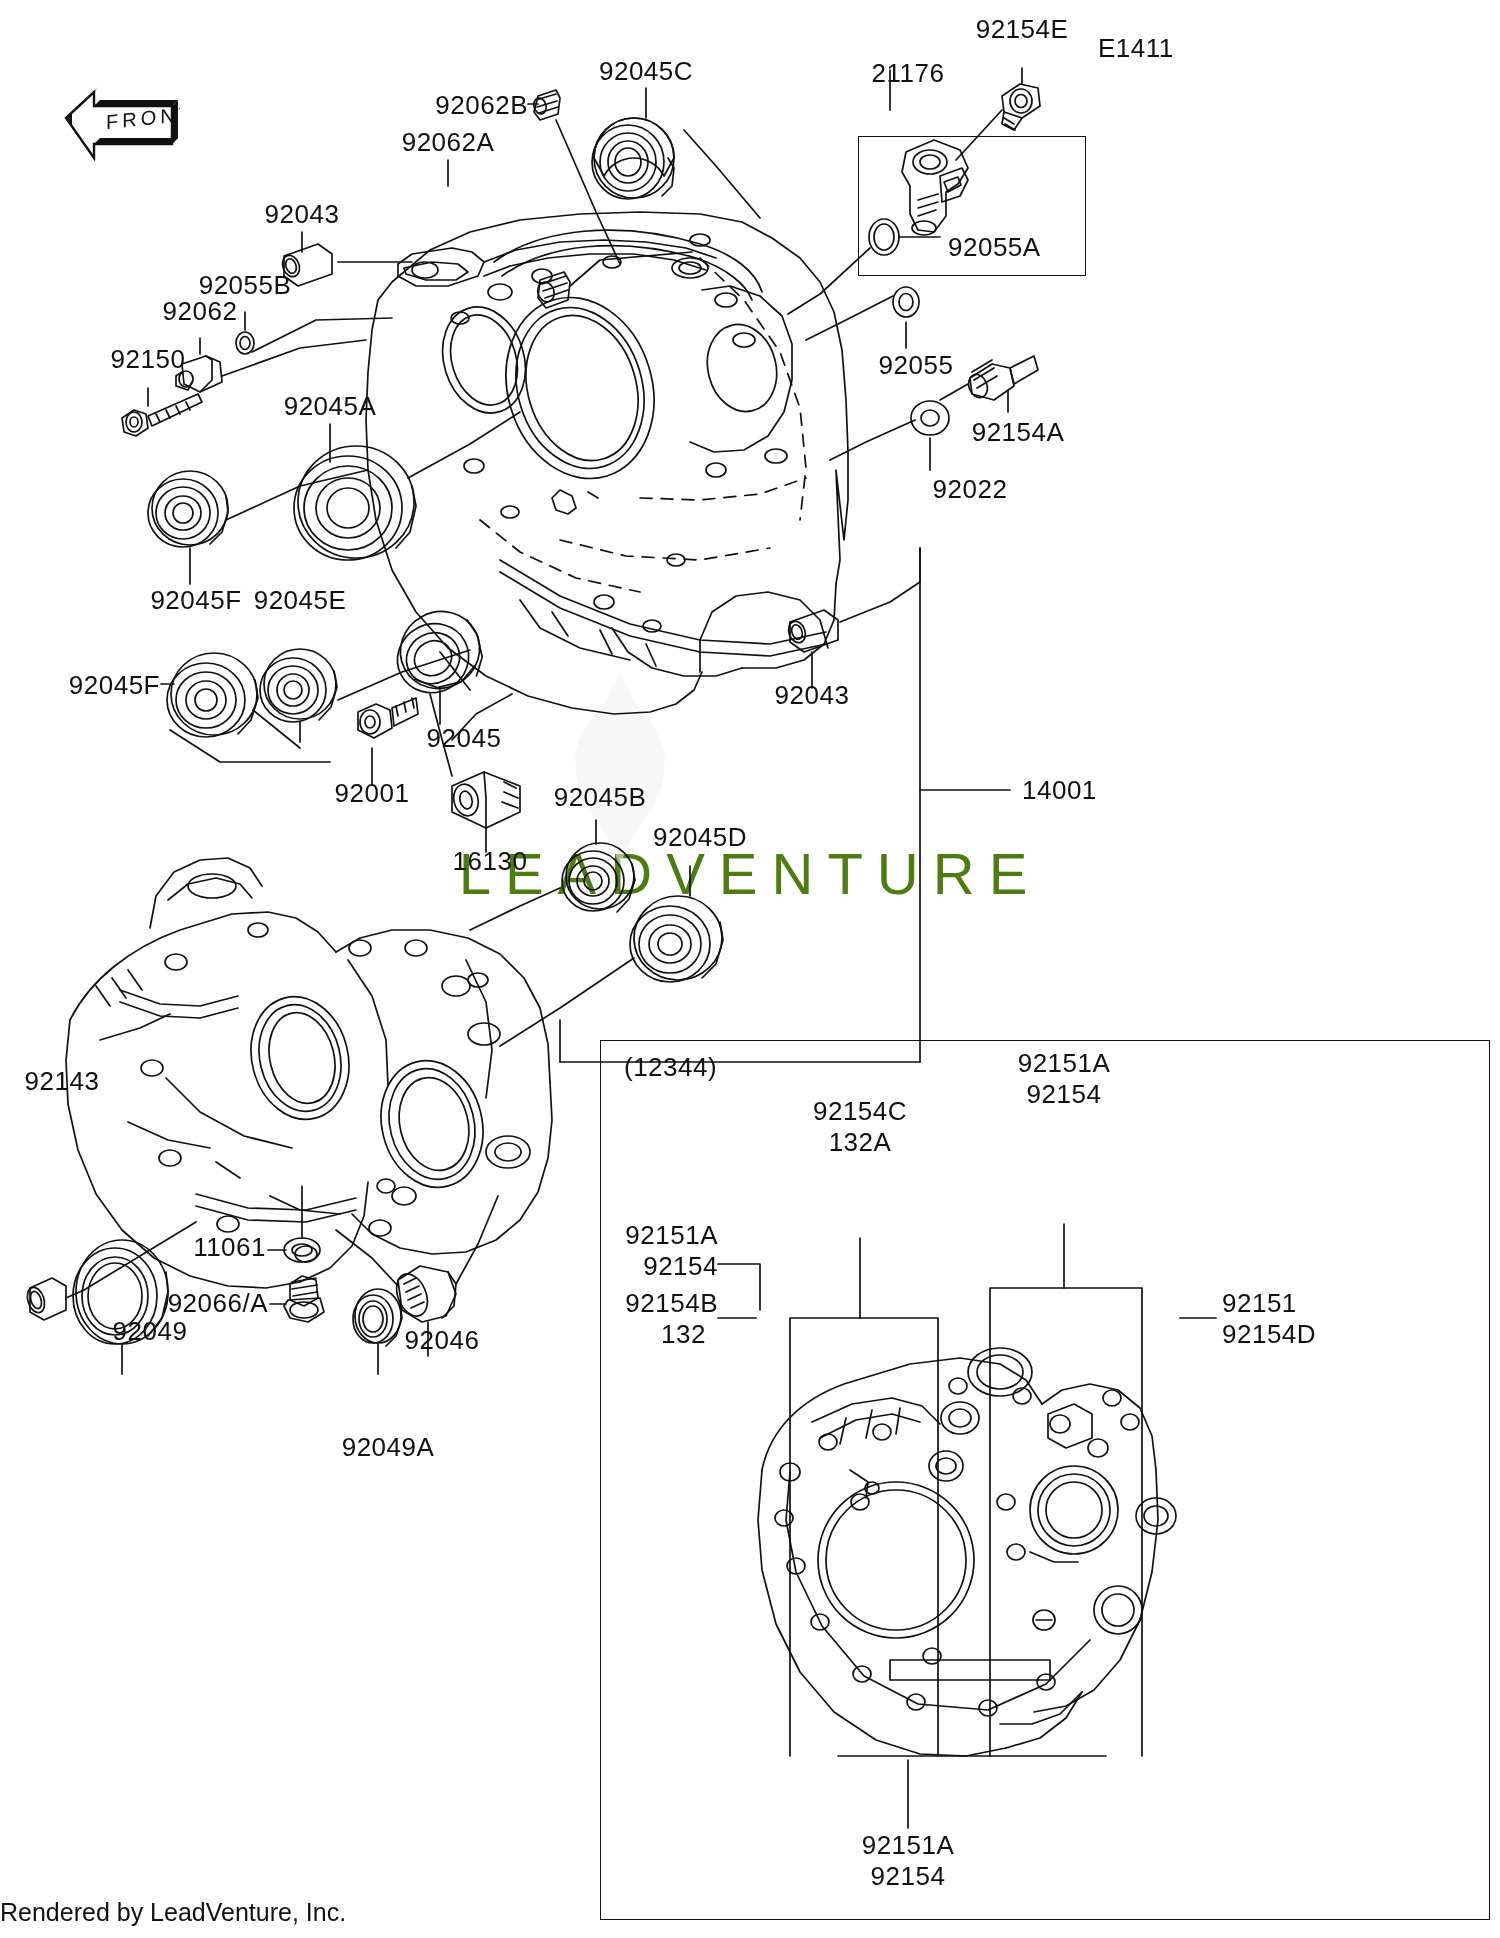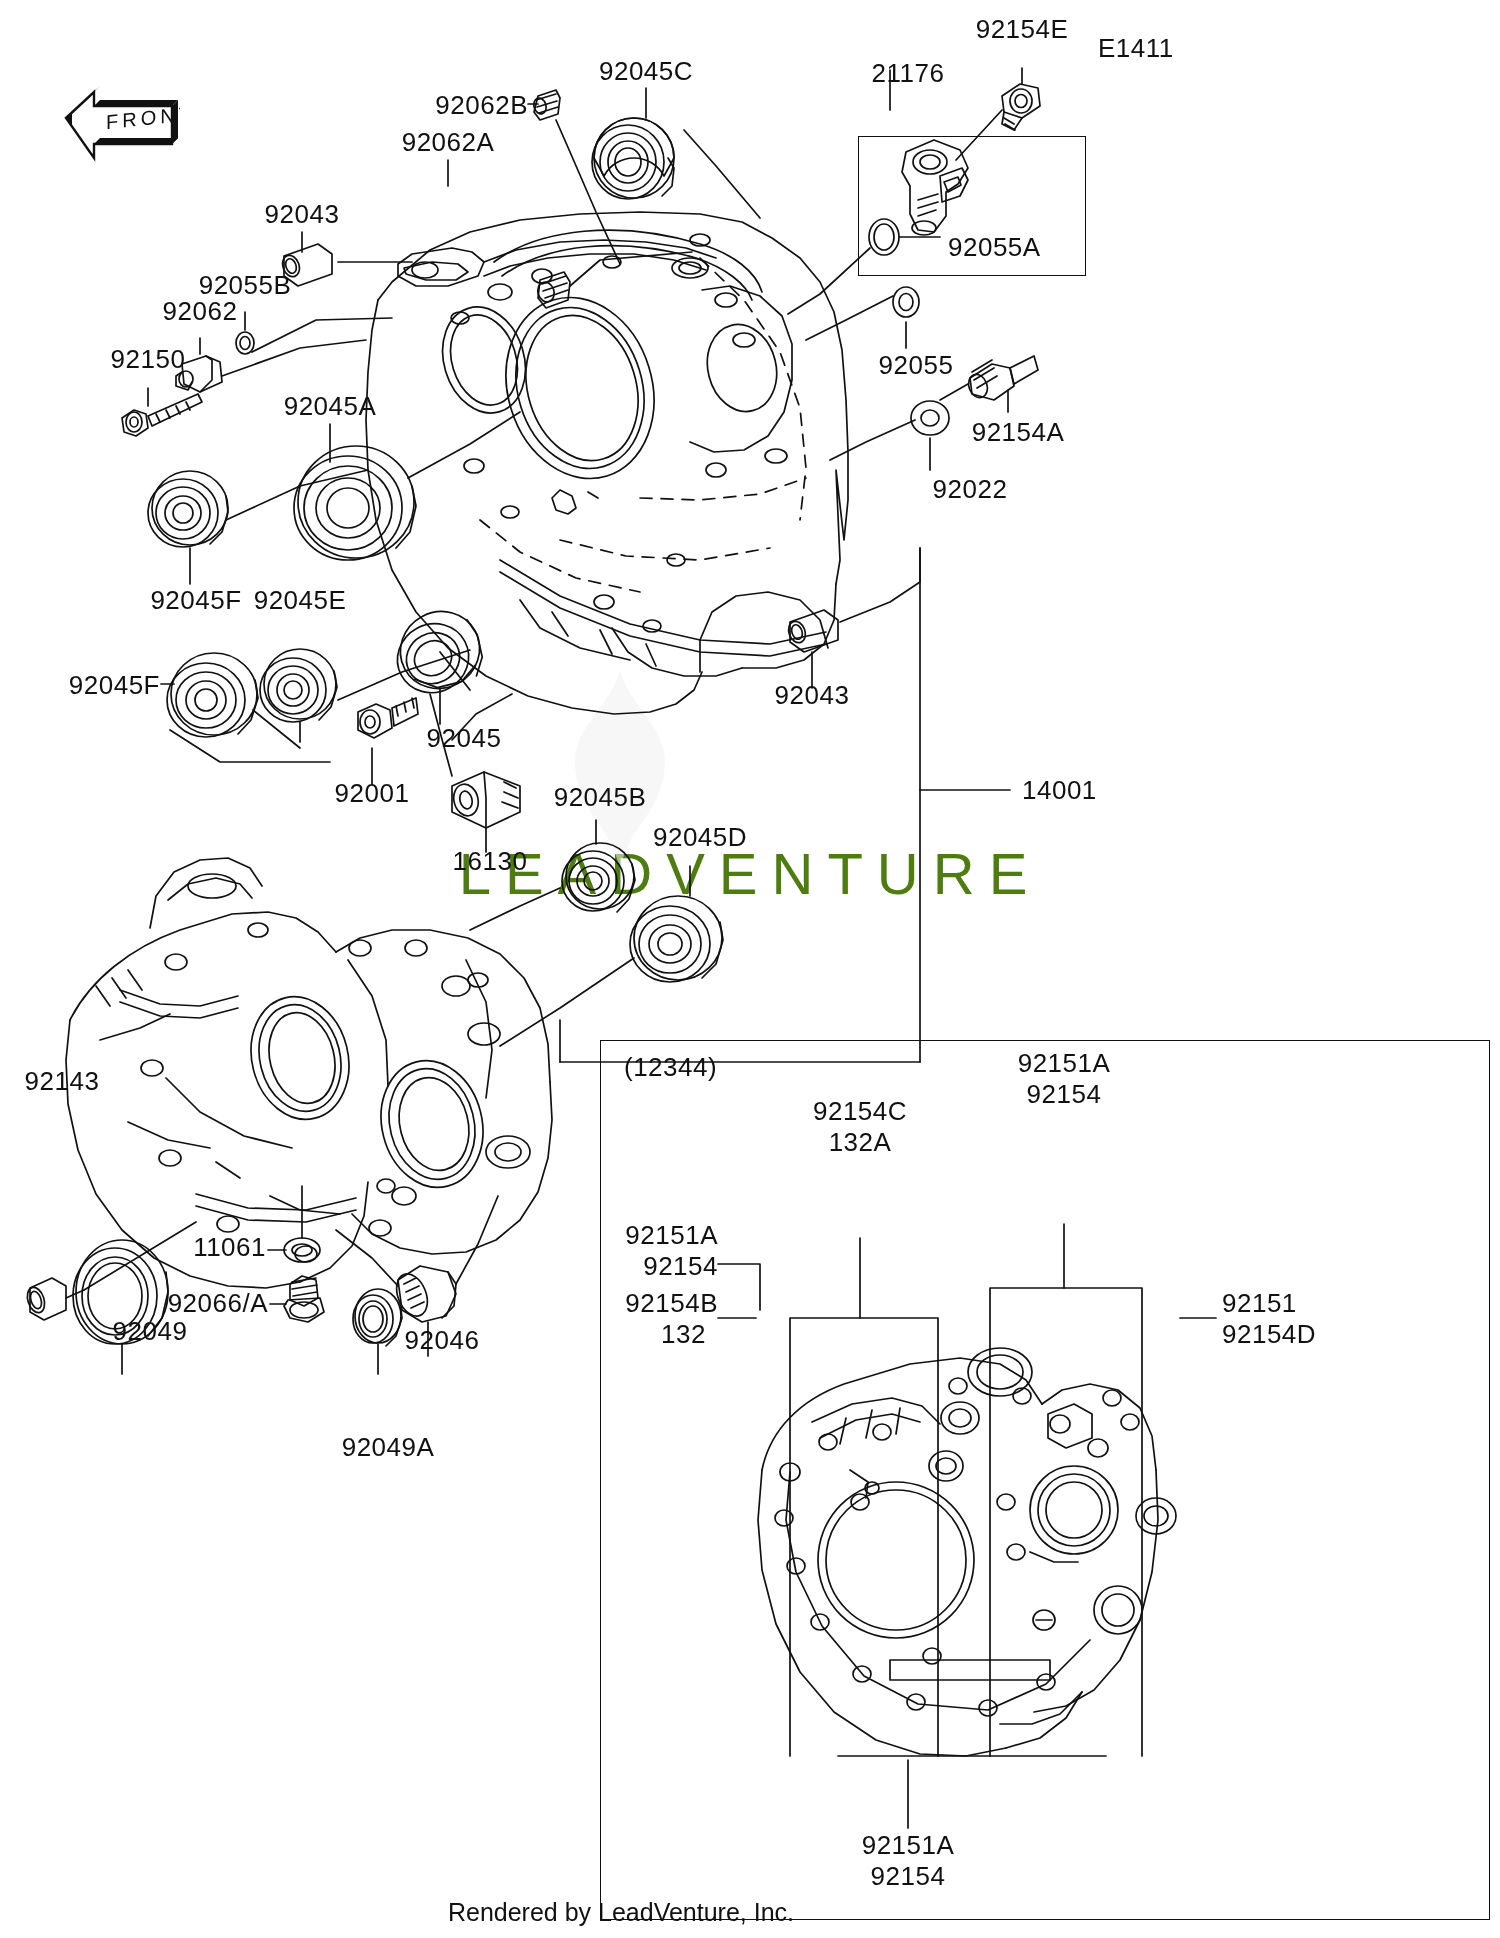--- a/index.html
+++ b/index.html
@@ -65,21 +65,21 @@
   
   #front{
     position:absolute;
     left:60px;top:82px;
     width:120px;height:90px;
   }
   #footer{
     position:absolute;
     left:0;top:1898px;
     width:1242px;
-    text-align:center;
+    text-align:left;
     font-size:25px;
     color:#111;
   }
   #ecode{
     position:absolute;
     left:1098px;top:33px;
     font-size:26px;
   }
 </style>
 </head>

